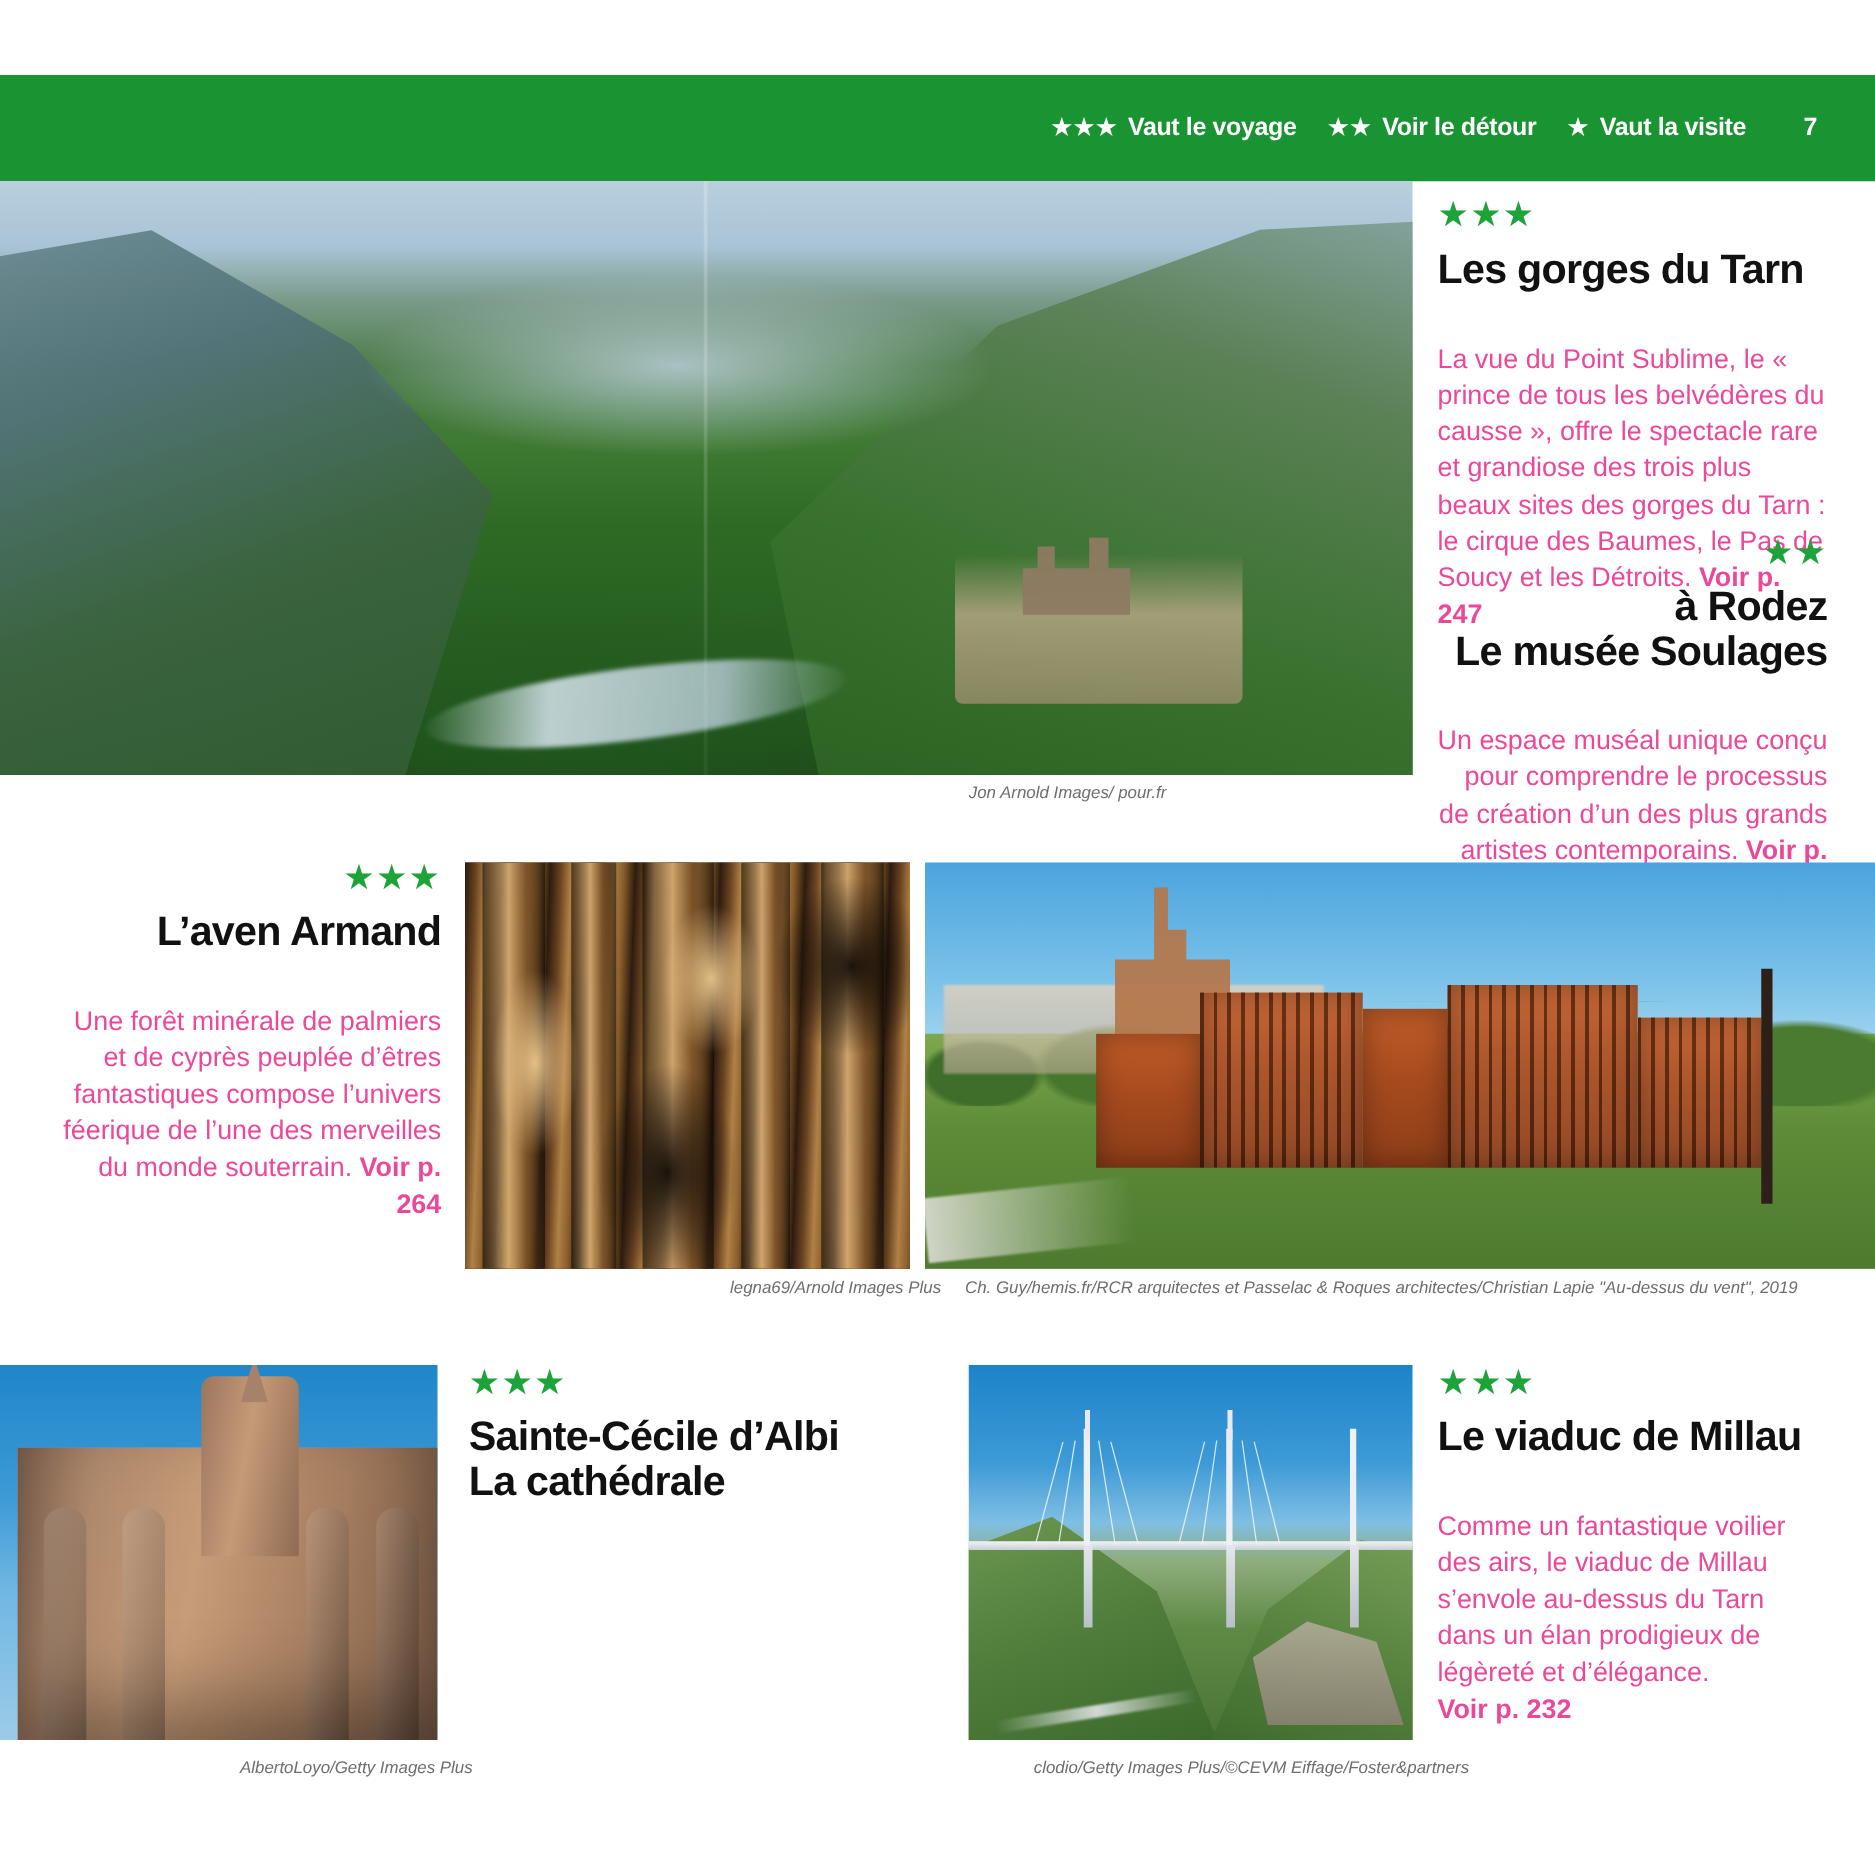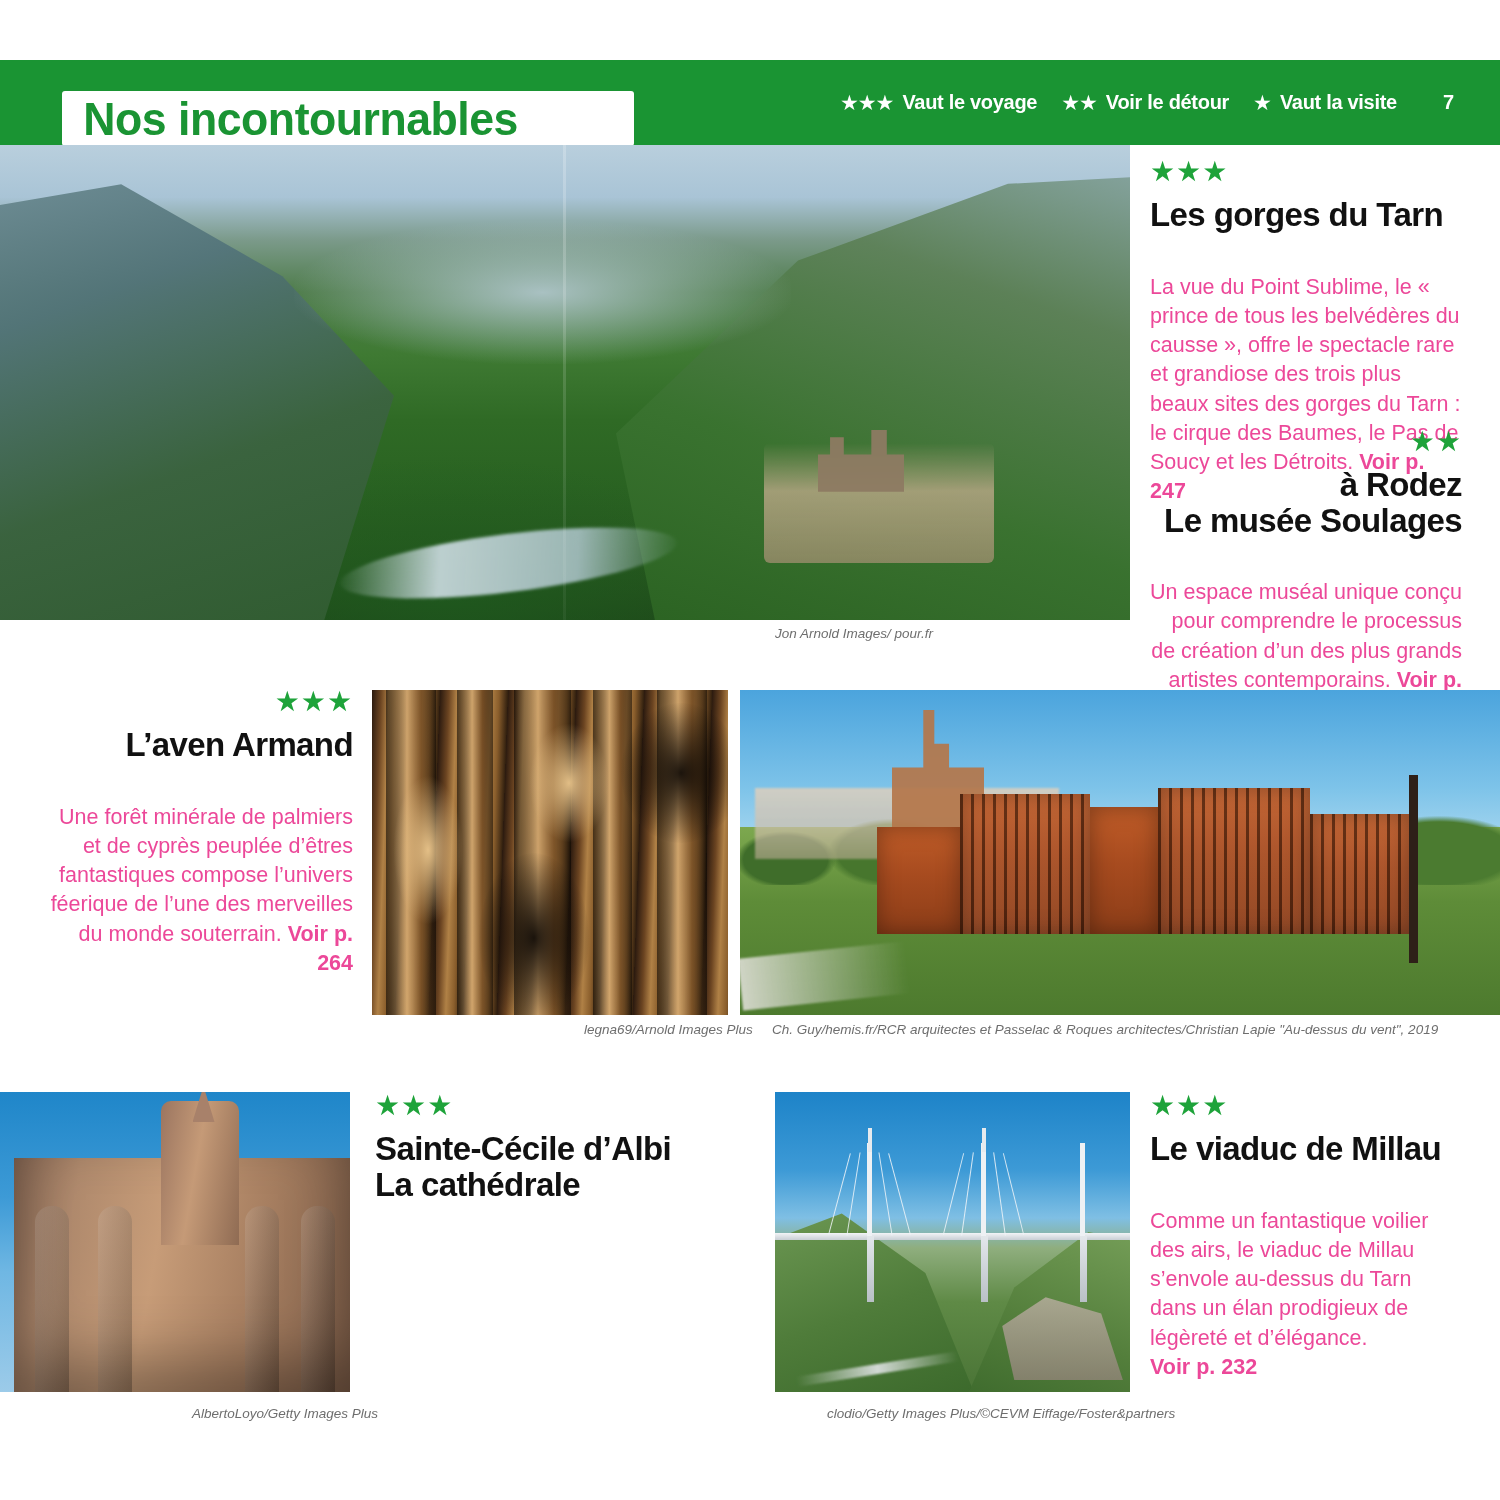--- a/index.html
+++ b/index.html
@@ -309,23 +309,20 @@
     position: absolute; left: 6%; bottom: 6%; width: 46%; height: 10px;
     background: linear-gradient(90deg, rgba(225,228,230,0), rgba(225,228,230,0.9), rgba(225,228,230,0));
     transform: rotate(-9deg);
     filter: blur(0.8px);
   }
 </style>
 </head>
 <body>
 
 <div class="header">
-  <div class="title-box">
-    <div class="title-text">Nos incontournables</div>
-  </div>
   <div class="legend">
     <div class="legend-item">
       <span class="legend-stars">★★★</span>
       <span class="legend-label">Vaut le voyage</span>
     </div>
     <div class="legend-item">
       <span class="legend-stars">★★</span>
       <span class="legend-label">Voir le détour</span>
     </div>
     <div class="legend-item">

